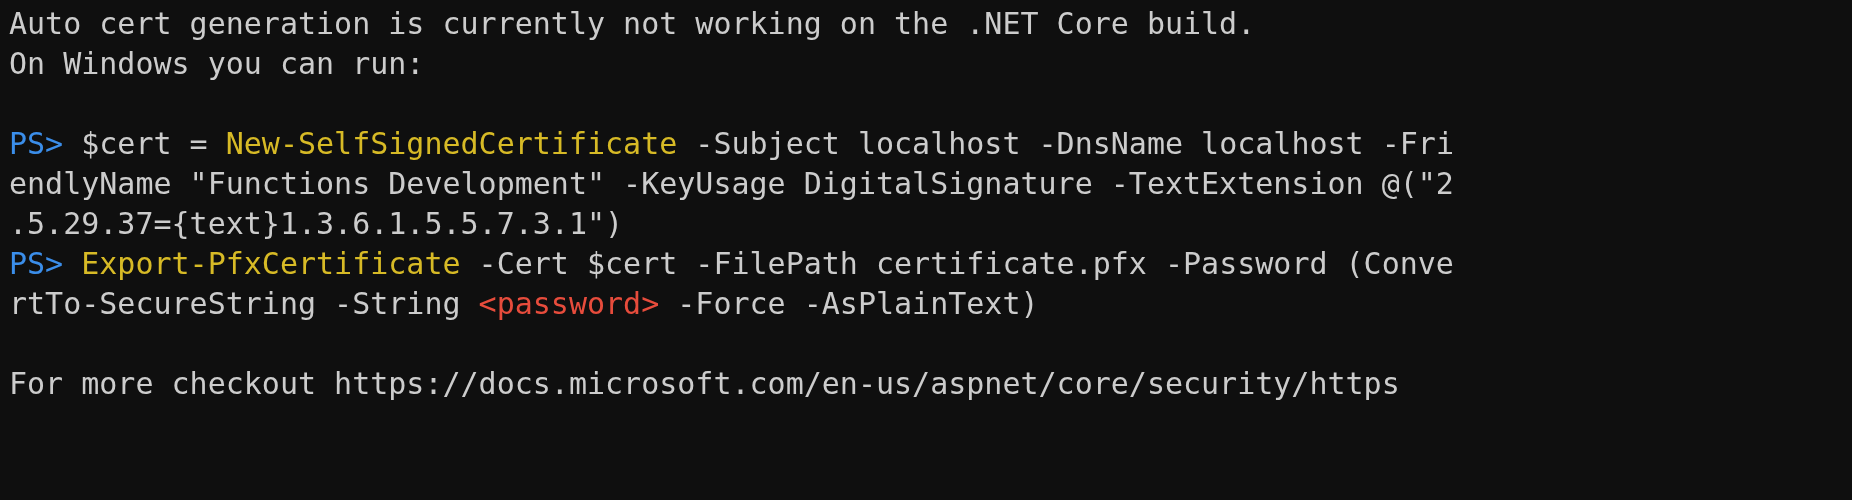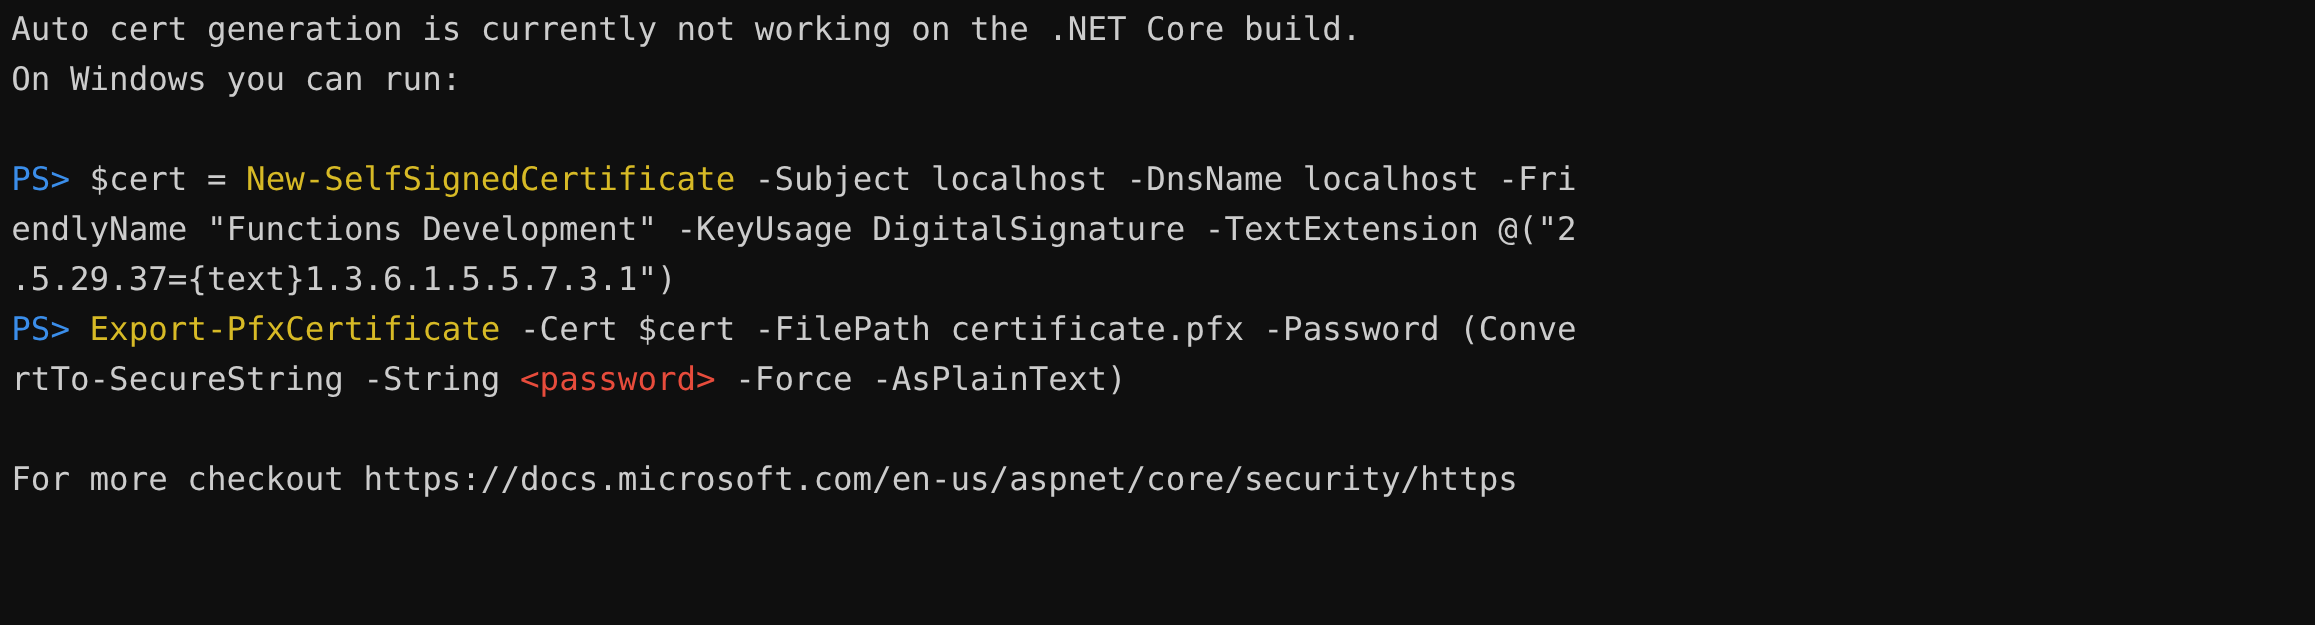--- a/index.html
+++ b/index.html
@@ -13,21 +13,21 @@
     overflow: hidden;
     font-family: "DejaVu Sans Mono", "Liberation Mono", monospace;
   }
   #terminal {
     width: 1852px;
     height: 500px;
     background: #0f0f0f;
     box-sizing: border-box;
     padding: 4px 0 0 9px;
     color: #cccccc;
-    font-size: 26px;
+    font-size: 30px;
     line-height: 40px;
     letter-spacing: 0px;
     white-space: pre;
     overflow: hidden;
   }
   .line {
     height: 40px;
     white-space: pre;
     display: block;
   }

